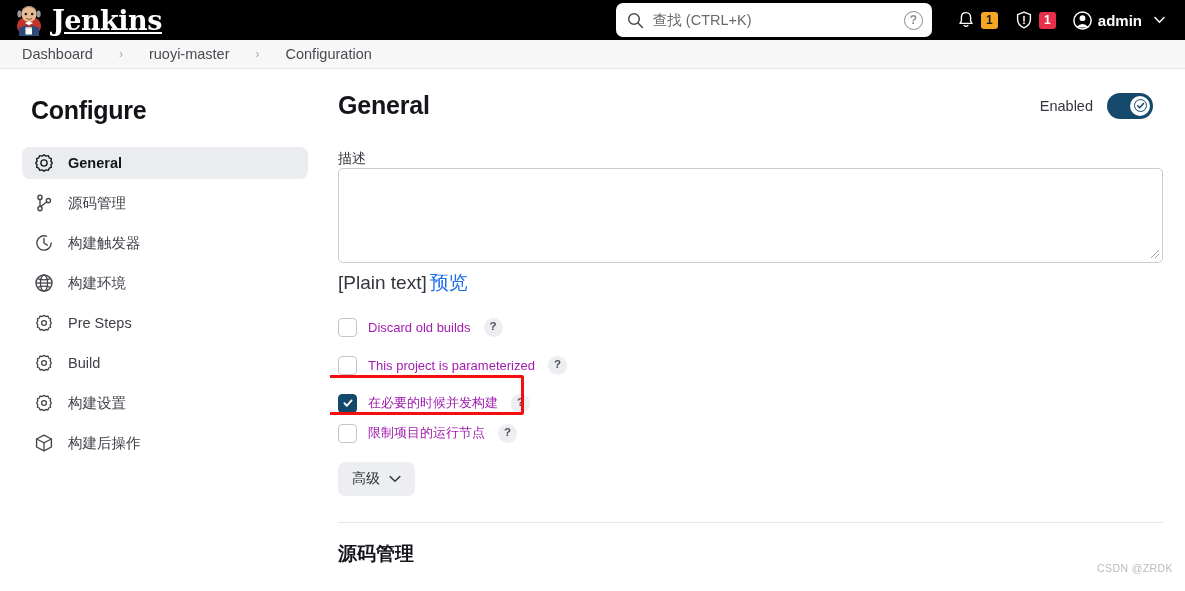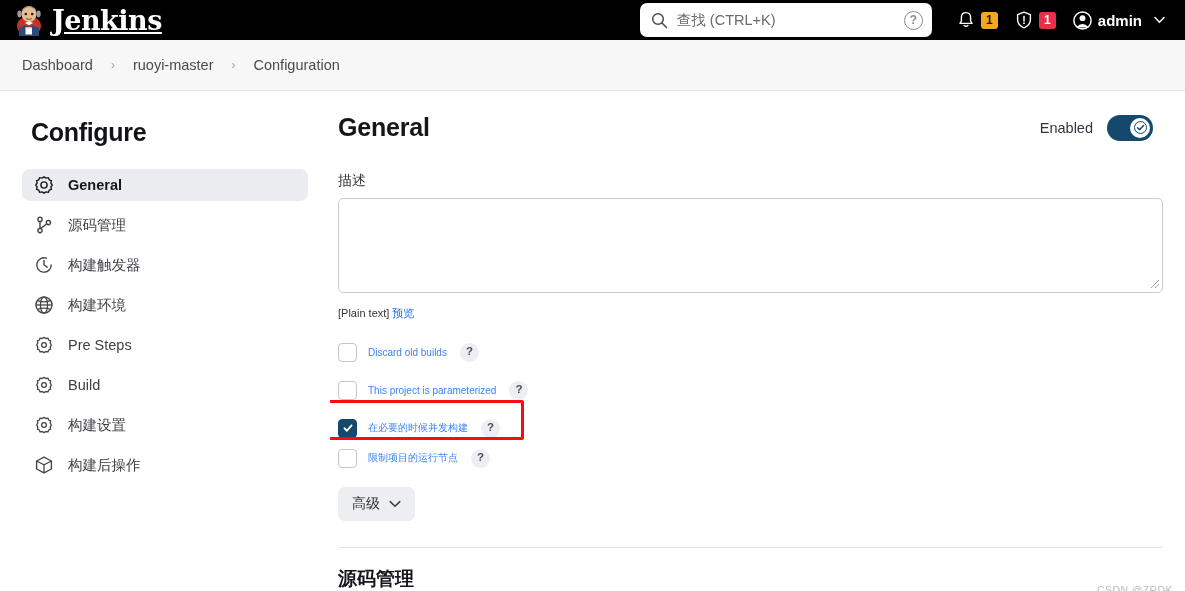--- a/index.html
+++ b/index.html
@@ -34,21 +34,21 @@
   }
 
   .topbar-right {
     margin-left: auto;
     display: flex;
     align-items: center;
     gap: 0px;
   }
 
   .searchbox {
-    width: 292px;
+    width: 316px;
     height: 34px;
     background: #ffffff;
     border-radius: 7px;
     display: flex;
     align-items: center;
     padding: 0 9px 0 11px;
     gap: 9px;
     margin-right: 16px;
   }
   .searchbox .s-icon { flex: 0 0 auto; display: block; }
@@ -89,27 +89,27 @@
   }
   .badge.amber { background: #f5a623; color: #1a1a1a; }
   .badge.red { background: #e8304a; }
   .user-name {
     color: #ffffff; font-size: 15px; font-weight: bold;
   }
   .caret-down-white { margin-left: 7px; }
 
   
   .breadcrumb-bar {
-    height: 51px;
+    height: 29px;
     background: #f7f7f8;
     border-bottom: 1px solid #e6e6e8;
     display: flex;
     align-items: center;
     padding-left: 18px;
-    gap: 4px;
+    gap: 12px;
   }
   .crumb {
     font-size: 14.5px;
     color: #4a4a52;
     padding: 2px 4px;
     cursor: pointer;
   }
   .crumb.last { color: #4a4a52; }
   .crumb-sep {
     color: #a8a8b0;
@@ -196,21 +196,20 @@
     top: 3px; right: 3px;
     width: 20px; height: 20px;
     border-radius: 50%;
     background: #ffffff;
     display: flex; align-items: center; justify-content: center;
   }
 
   .field-label {
     font-size: 14px;
     color: #33363c;
-    margin-bottom: 8px;
   }
   .desc-area {
     width: 100%;
     height: 95px;
     border: 1px solid #c9ccd1;
     border-radius: 5px;
     background: #ffffff;
     resize: none;
     outline: none;
     padding: 8px 10px;
@@ -219,22 +218,22 @@
     color: #1f2328;
     display: block;
   }
   .textarea-wrap { position: relative; }
   .resize-grip {
     position: absolute;
     right: 3px; bottom: 4px;
     pointer-events: none;
   }
   .plain-text-row {
-    margin-top: 13px;
-    font-size: 11px;
+    margin-top: 7px;
+    font-size: 19px;
     color: #33363c;
   }
   .preview-link {
     color: #1f6feb;
     text-decoration: none;
     cursor: pointer;
     margin-left: 3px;
   }
 
   
@@ -254,22 +253,22 @@
     background: #ffffff;
     flex: 0 0 19px;
     cursor: pointer;
     display: flex; align-items: center; justify-content: center;
   }
   .cbox.checked {
     background: #14496b;
     border-color: #14496b;
   }
   .check-label {
-    font-size: 10px;
-    color: #3b82f6;
+    font-size: 13px;
+    color: #a21caf;
     cursor: pointer;
   }
   .q-help {
     width: 19px; height: 19px;
     border-radius: 50%;
     background: #eceef1;
     color: #4b4f56;
     font-size: 11.5px; font-weight: bold;
     display: inline-flex; align-items: center; justify-content: center;
     cursor: pointer;

